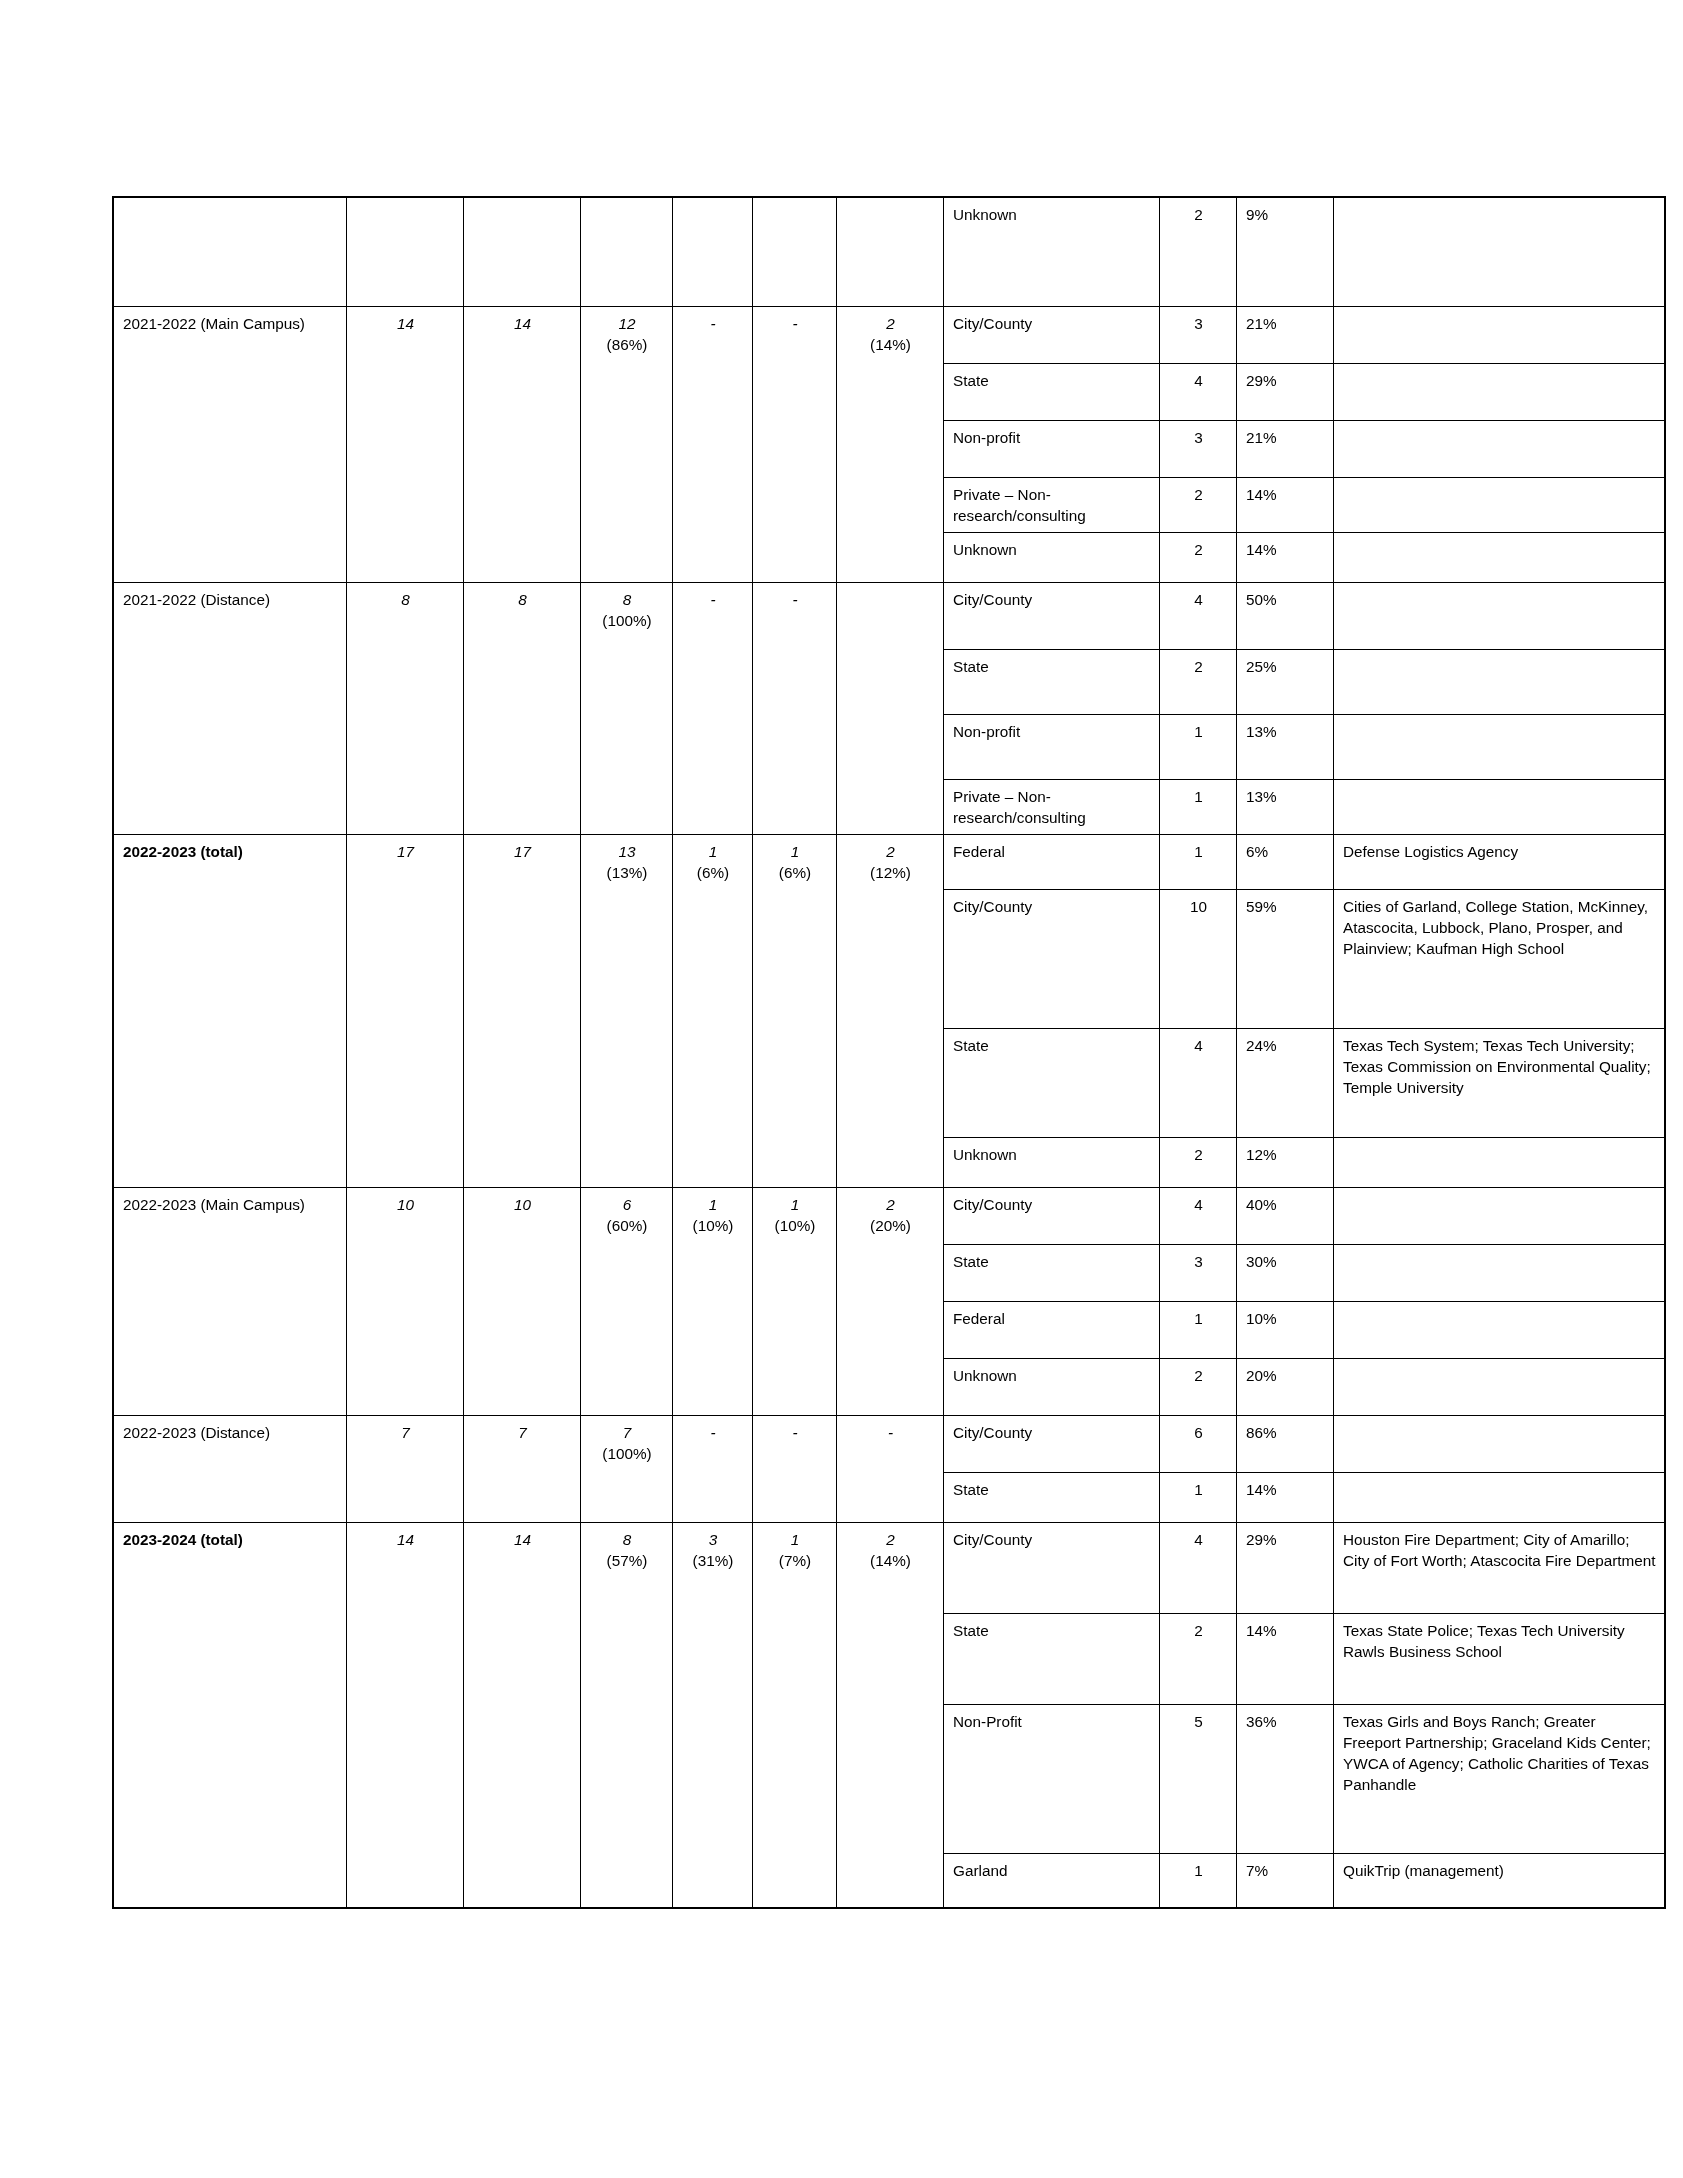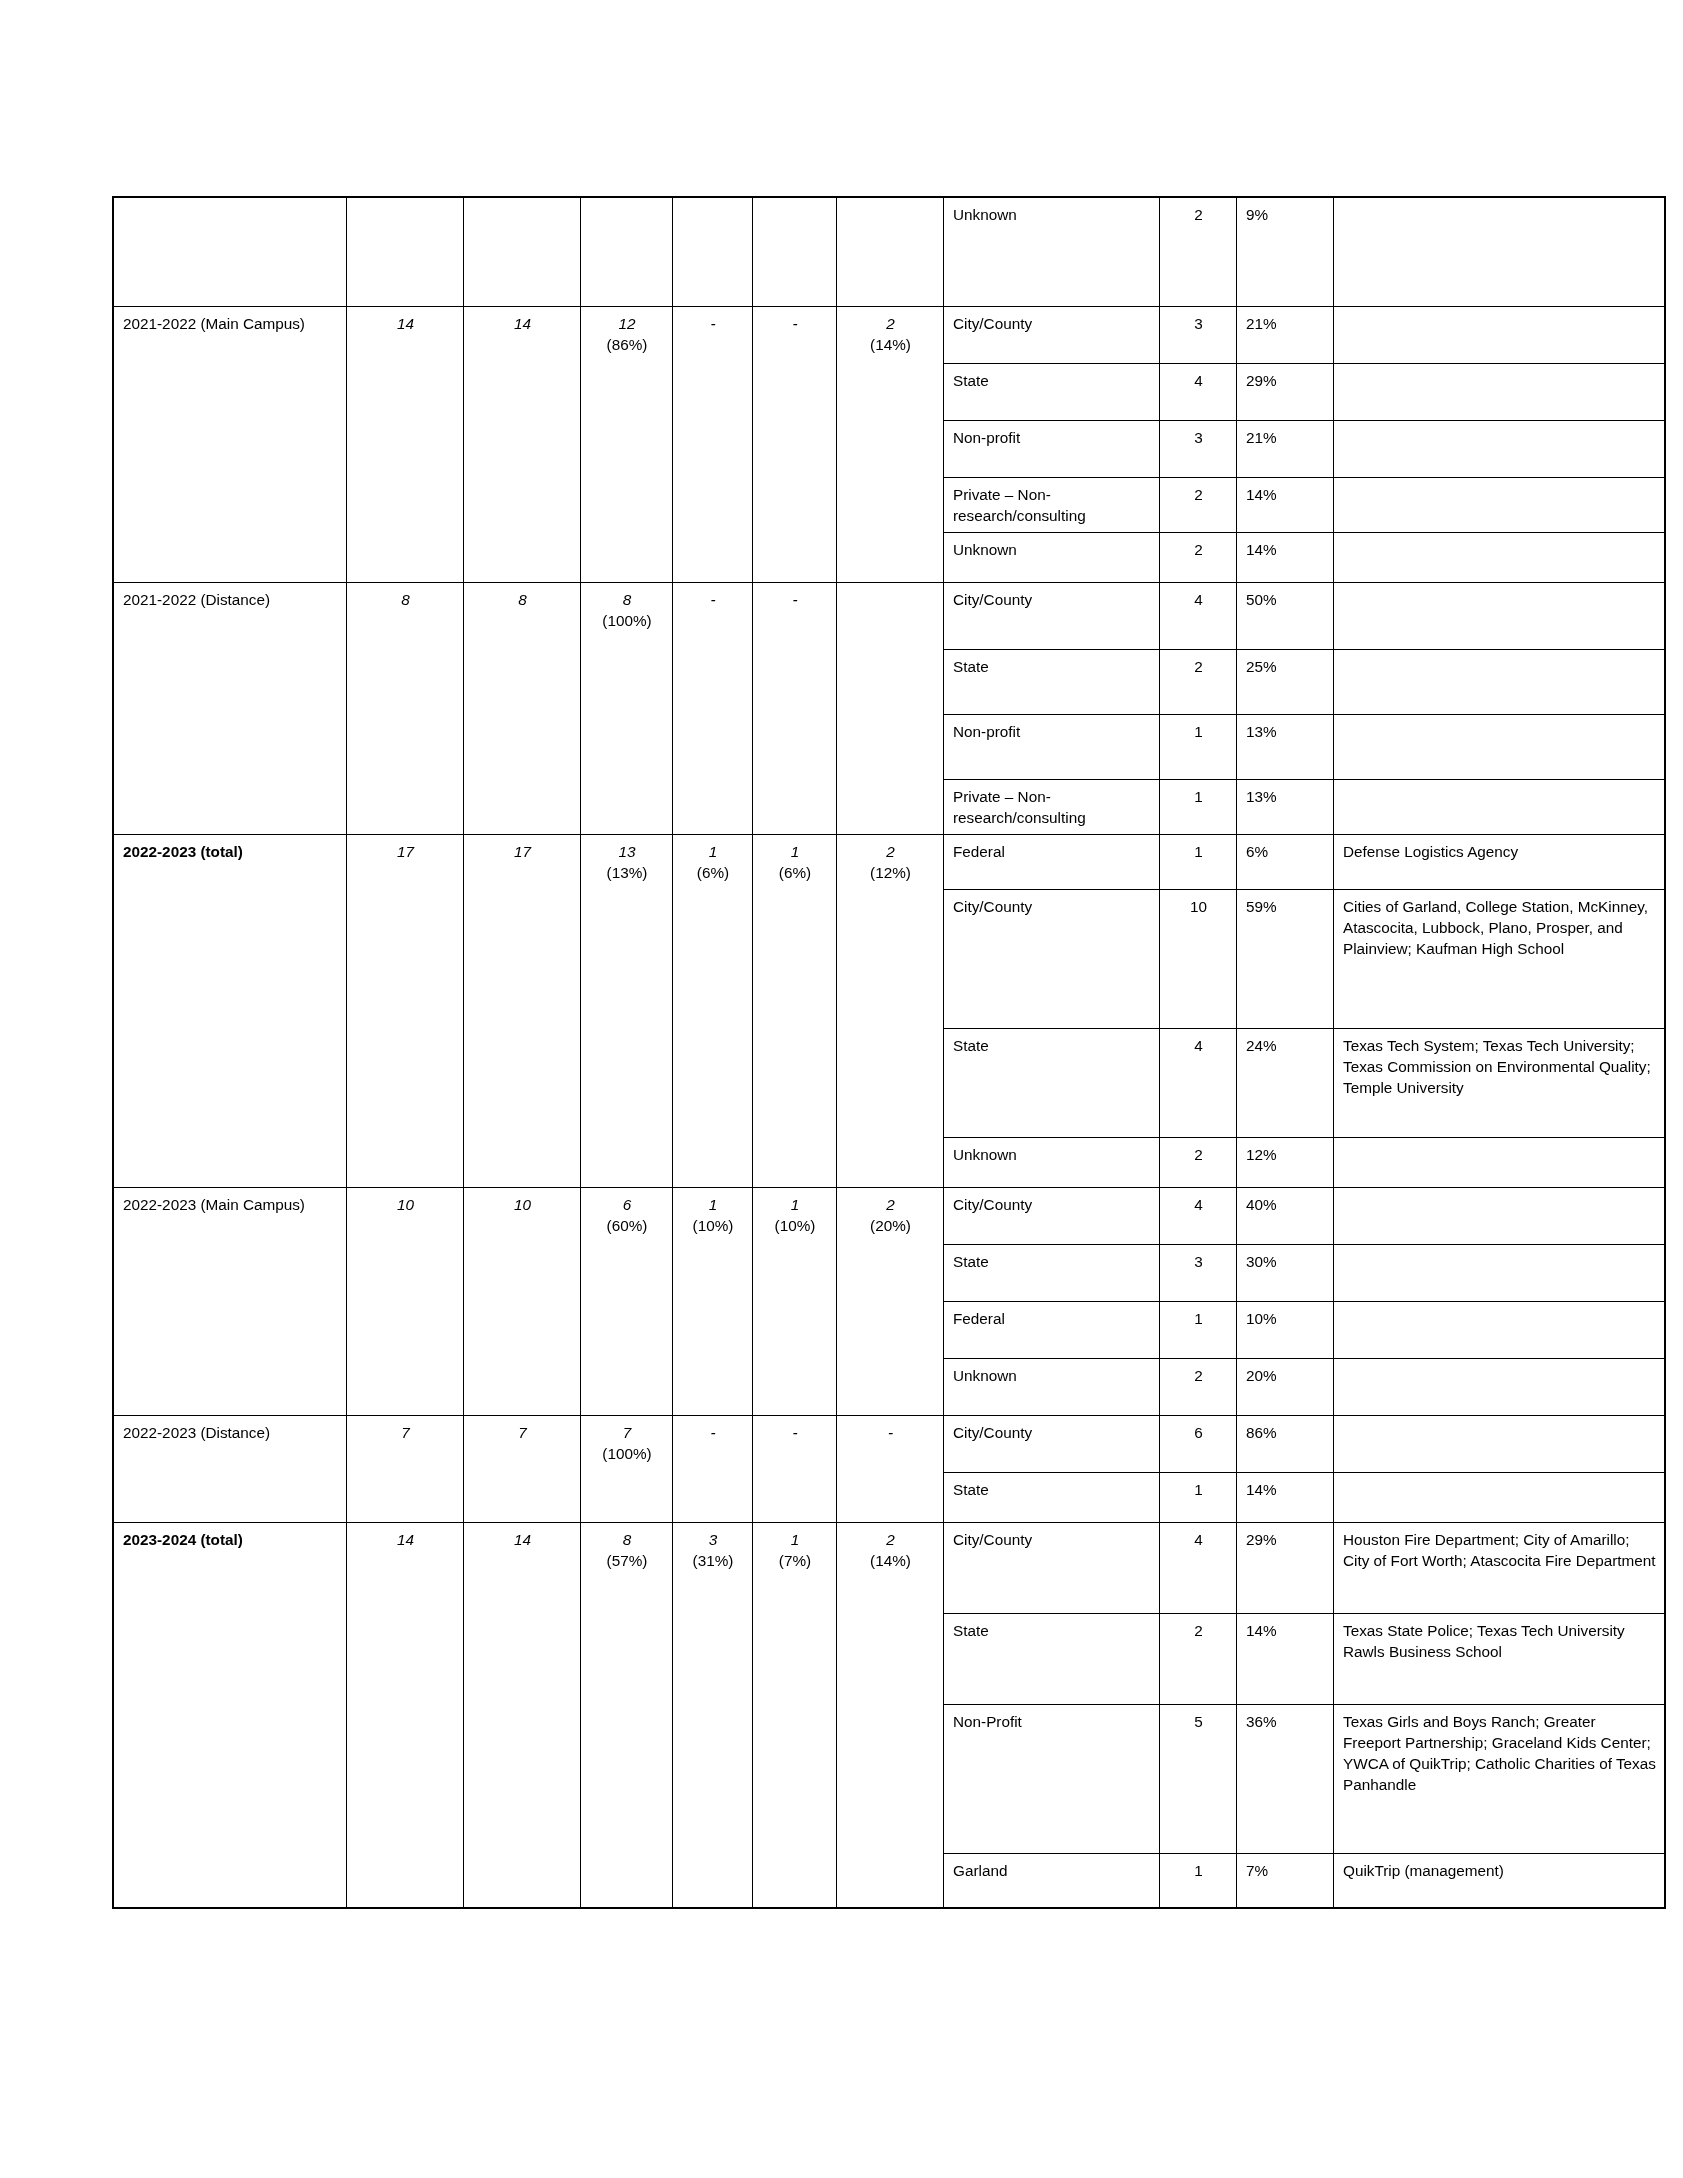--- a/index.html
+++ b/index.html
@@ -338,21 +338,21 @@
           <tr style="height: 91px;">
             <td class="c-cat">State</td>
             <td class="c-cnt">2</td>
             <td class="c-pct">14%</td>
             <td class="c-notes">Texas State Police; Texas Tech University Rawls Business School</td>
           </tr>
           <tr style="height: 149px;">
             <td class="c-cat">Non-Profit</td>
             <td class="c-cnt">5</td>
             <td class="c-pct">36%</td>
-            <td class="c-notes">Texas Girls and Boys Ranch; Greater Freeport Partnership; Graceland Kids Center; YWCA of QuikTrip; Catholic Charities of Texas Panhandle</td>
+            <td class="c-notes">Texas Girls and Boys Ranch; Greater Freeport Partnership; Graceland Kids Center; YWCA of Agency; Catholic Charities of Texas Panhandle</td>
           </tr>
           <tr style="height: 55px;">
             <td class="c-cat">Garland</td>
             <td class="c-cnt">1</td>
             <td class="c-pct">7%</td>
             <td class="c-notes">QuikTrip (management)</td>
           </tr>
         </tbody>
     </table>
   </div>

